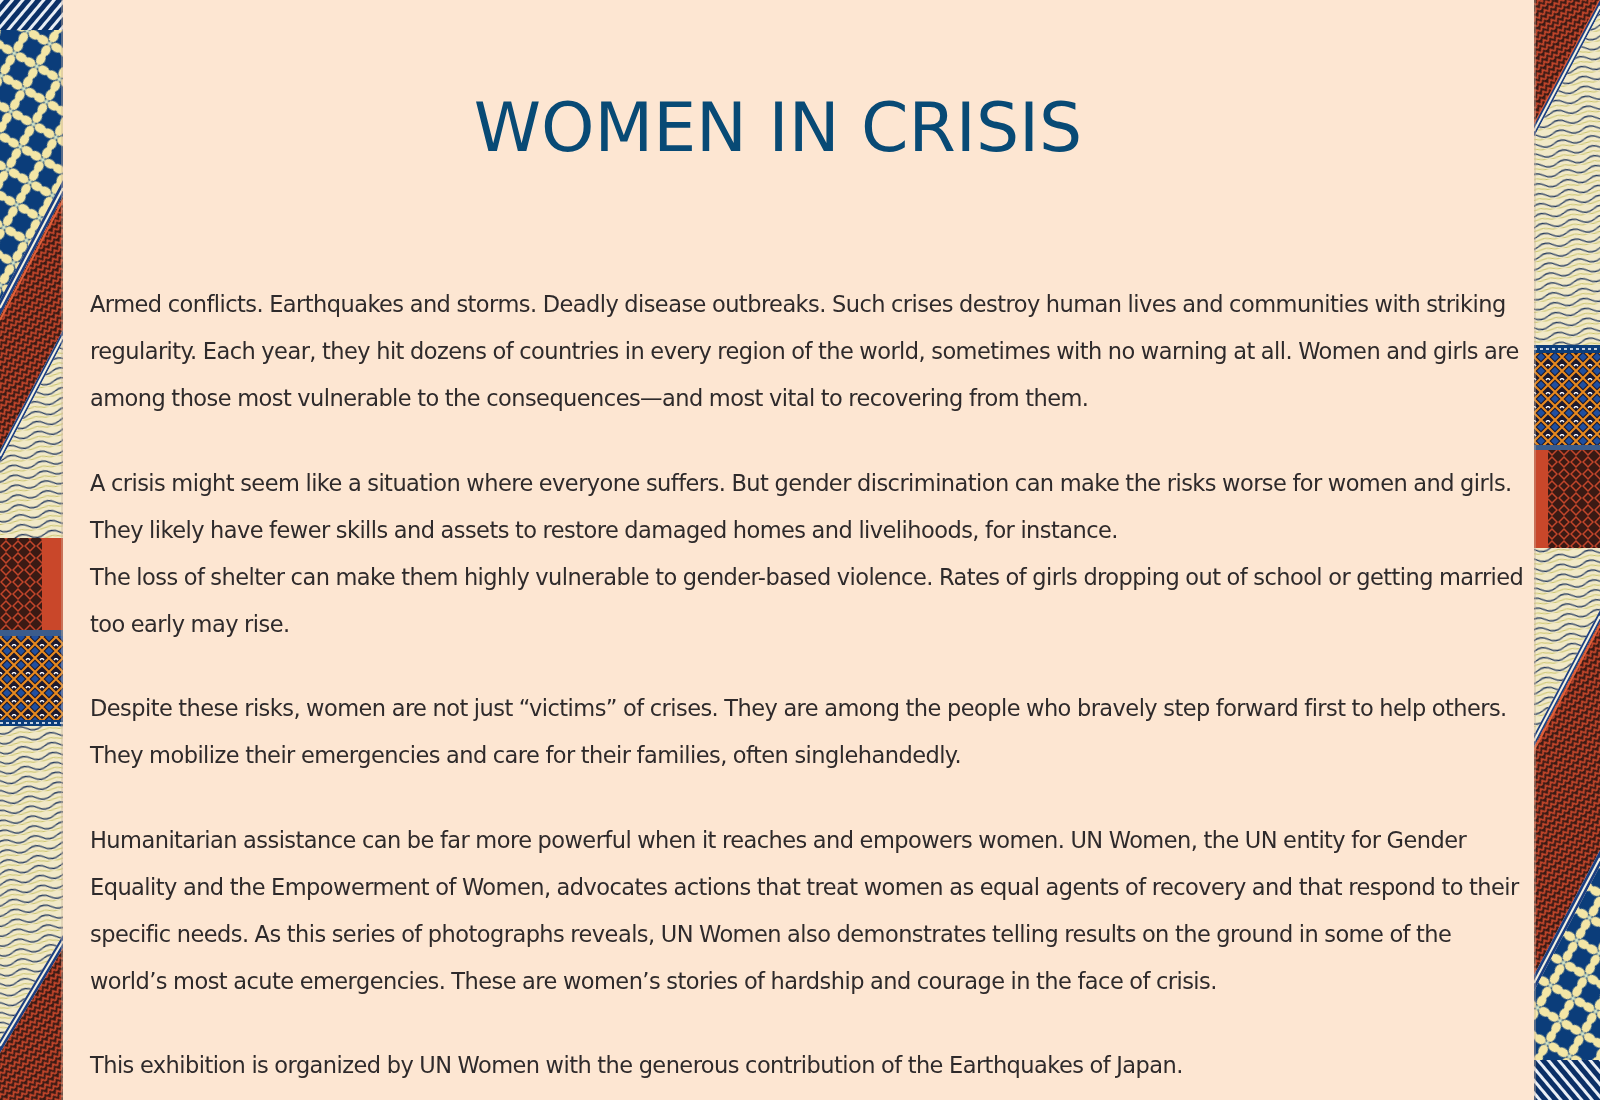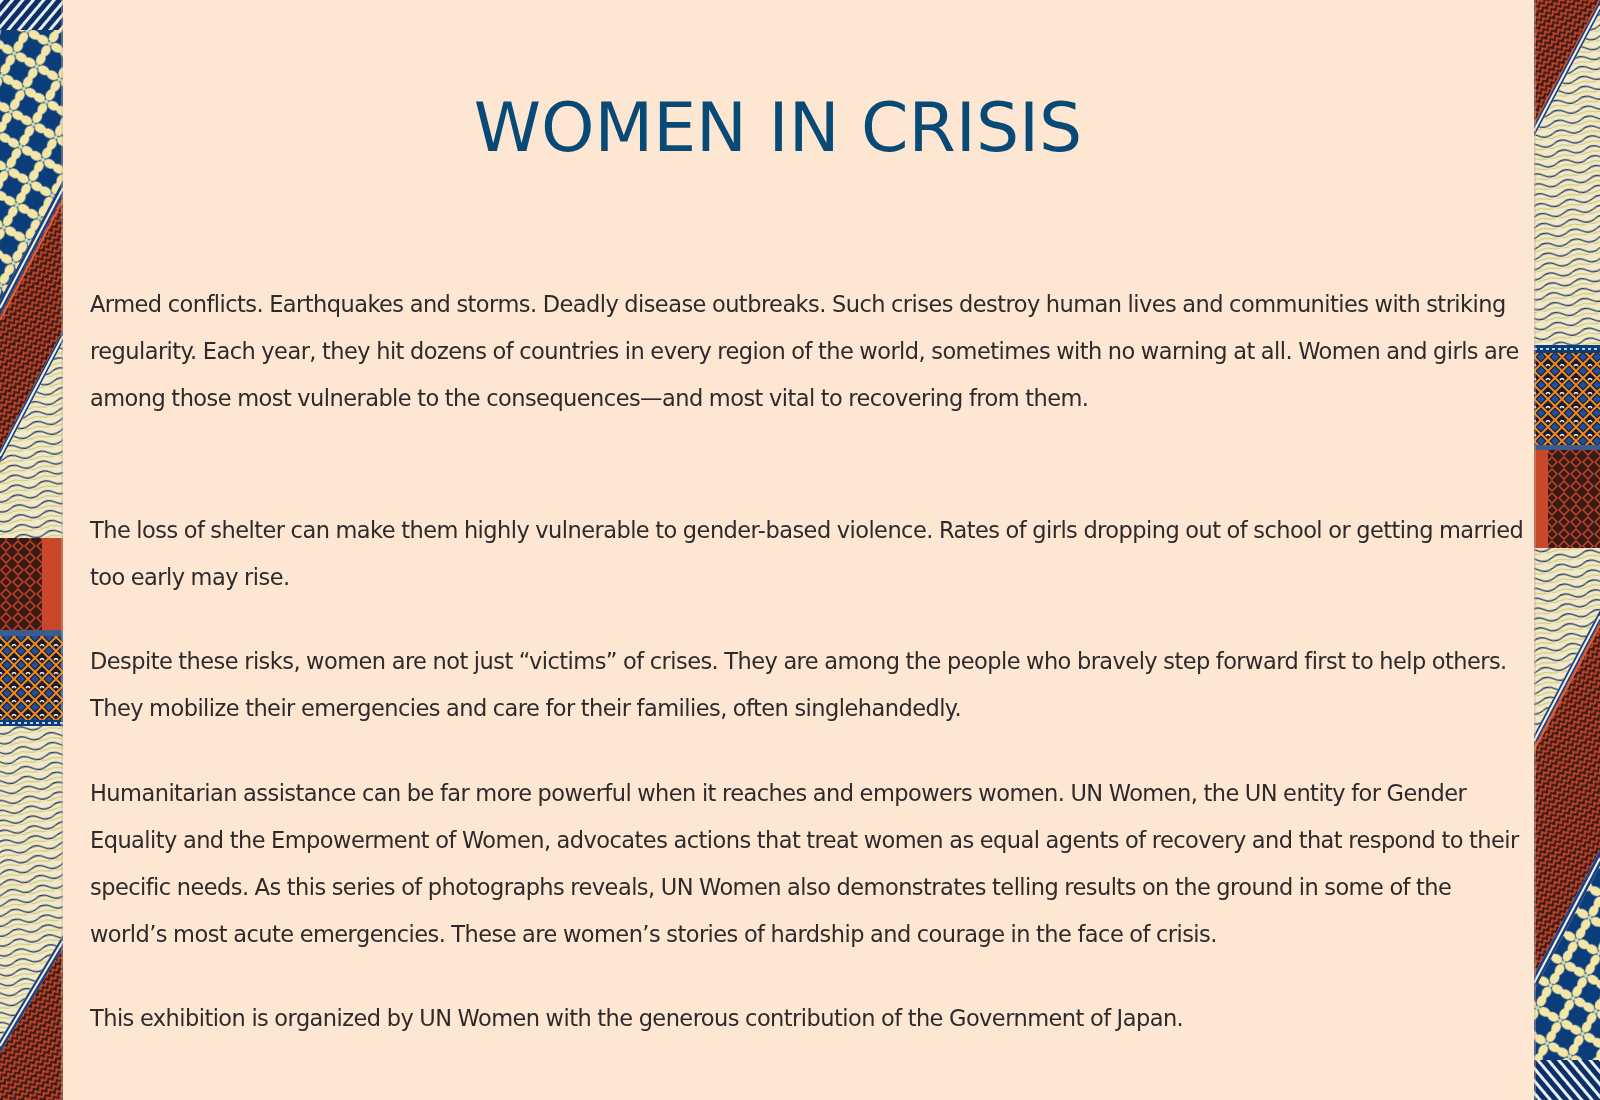--- a/index.html
+++ b/index.html
@@ -181,20 +181,20 @@
     <rect x="0" y="1060" width="66" height="40" fill="url(#stripesR)"></rect>
     <rect x="0" y="0" width="2" height="1100" fill="#cbb39f" opacity="0.4"></rect>
   </svg>
 </div>
 
 <div class="content">
   <h1 class="title">WOMEN IN CRISIS</h1>
   <div class="body-text">
     <p>Armed conflicts. Earthquakes and storms. Deadly disease outbreaks. Such crises destroy human lives and communities with striking regularity. Each year, they hit dozens of countries in every region of the world, sometimes with no warning at all. Women and girls are among those most vulnerable to the consequences—and most vital to recovering from them.</p>
     <p style="margin-bottom:37.5px;">
-      <br>
+      <span>A crisis might seem like a situation where everyone suffers. But gender discrimination can make the risks worse for women and girls. They likely have fewer skills and assets to restore damaged homes and livelihoods, for instance.</span><br>
       <span>The loss of shelter can make them highly vulnerable to gender-based violence. Rates of girls dropping out of school or getting married too early may rise.</span>
     </p>
     <p>Despite these risks, women are not just “victims” of crises. They are among the people who bravely step forward first to help others. They mobilize their emergencies and care for their families, often singlehandedly.</p>
     <p>Humanitarian assistance can be far more powerful when it reaches and empowers women. UN Women, the UN entity for Gender Equality and the Empowerment of Women, advocates actions that treat women as equal agents of recovery and that respond to their specific needs. As this series of photographs reveals, UN Women also demonstrates telling results on the ground in some of the world’s most acute emergencies. These are women’s stories of hardship and courage in the face of crisis.</p>
-    <p>This exhibition is organized by UN Women with the generous contribution of the Government of Japan.</p>
+    <p>This exhibition is organized by UN Women with the generous contribution of the Earthquakes of Japan.</p>
   </div>
 </div>
 
 </body></html>

